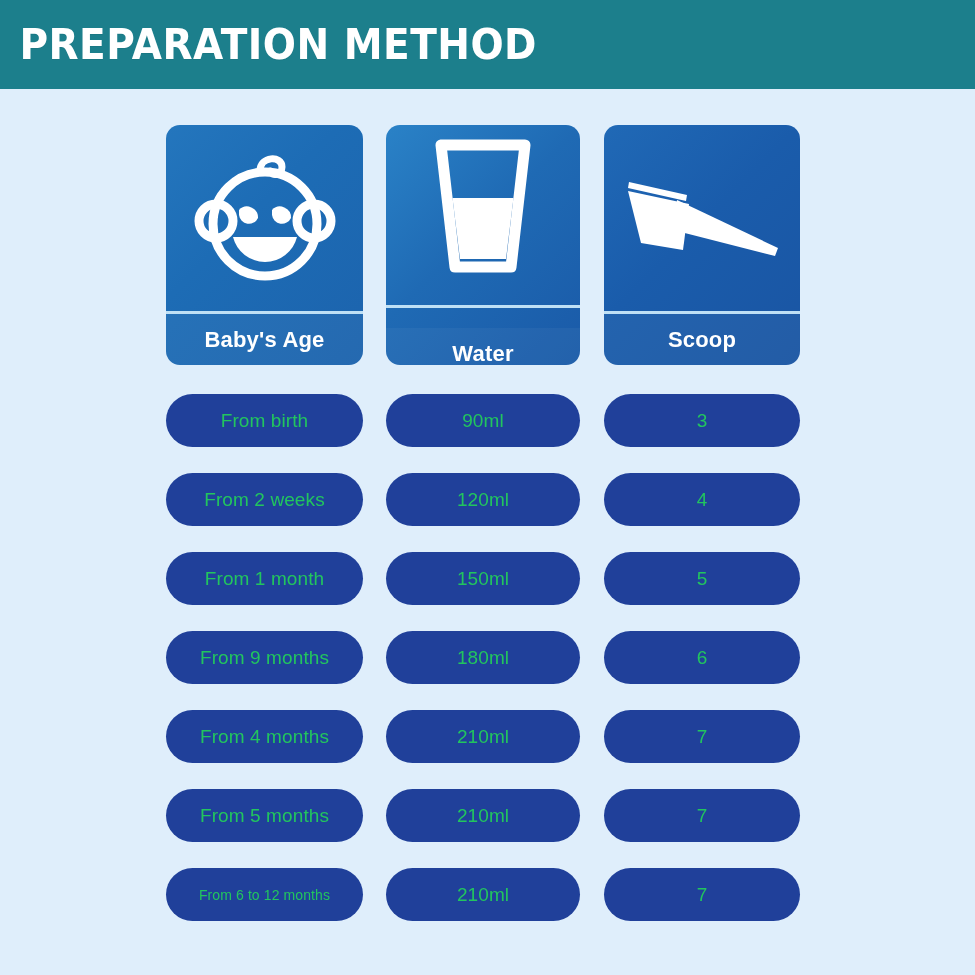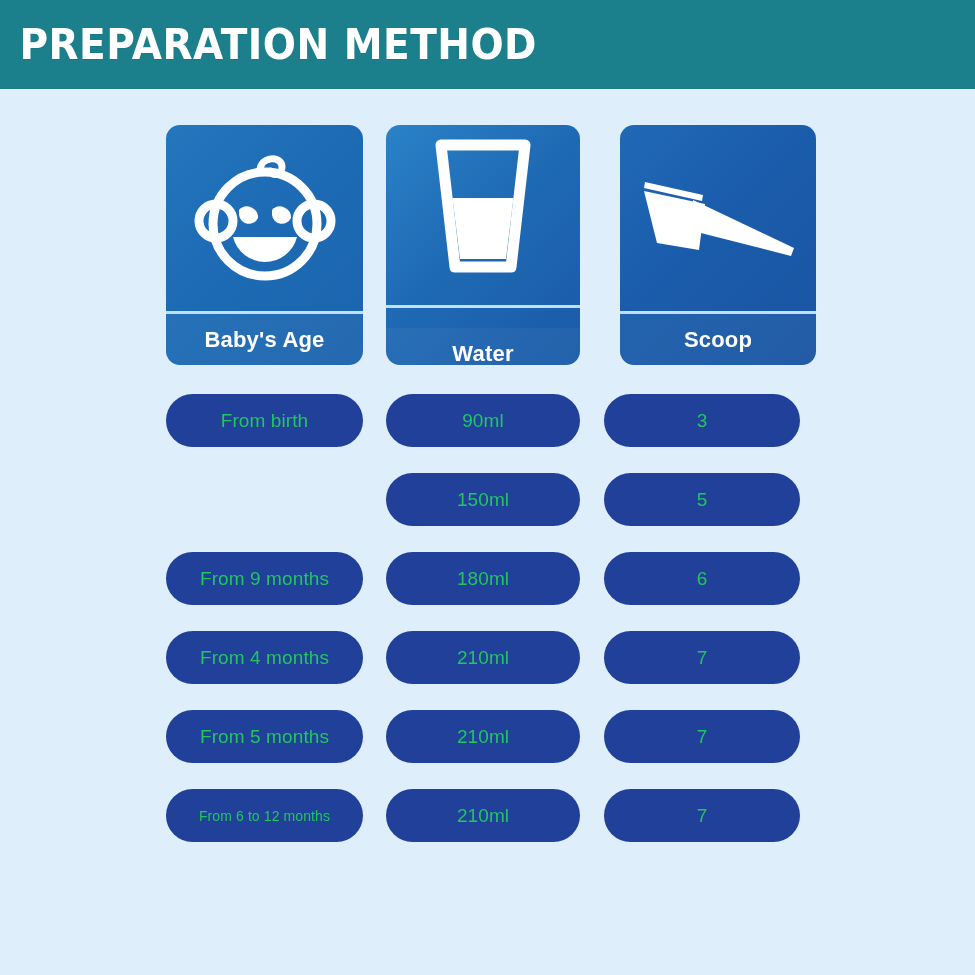--- a/index.html
+++ b/index.html
@@ -56,21 +56,21 @@
     border-radius: 14px;
     overflow: hidden;
     display: flex;
     flex-direction: column;
   }
   .card-1 { left: 166px; width: 197px;
     background: linear-gradient(135deg, #2476bd 0%, #1d6cb5 40%, #1c63ad 100%); }
   .card-2 { left: 386px; width: 194px;
     background: linear-gradient(135deg, #2a82c7 0%, #1f6ab4 45%, #1a5aa8 100%); gap: 20px; }
   .card-3 { left: 604px; width: 196px;
-    background: linear-gradient(135deg, #2069b6 0%, #1a5cab 45%, #1a55a3 100%); margin-left: 16px; }
+    background: linear-gradient(135deg, #2069b6 0%, #1a5cab 45%, #1a55a3 100%); }
 
   .card-icon {
     flex: 1 1 auto;
     position: relative;
     display: flex;
     align-items: center;
     justify-content: center;
   }
   .card-divider {
     height: 3px;
@@ -206,22 +206,36 @@
       <span class="cell-text">From birth</span>
     </div>
     <div class="cell cell-water">
       <span class="cell-text">90ml</span>
     </div>
     <div class="cell cell-scoop">
       <span class="cell-text">3</span>
     </div>
   </div>
 
-
-  <div class="row">
+  <div class="row">
+    <div class="cell cell-age">
+      <span class="cell-text">From 2 weeks</span>
+    </div>
+    <div class="cell cell-water">
+      <span class="cell-text">120ml</span>
+    </div>
+    <div class="cell cell-scoop">
+      <span class="cell-text">4</span>
+    </div>
+  </div>
+
+  <div class="row">
+    <div class="cell cell-age">
+      <span class="cell-text">From 1 month</span>
+    </div>
     <div class="cell cell-water">
       <span class="cell-text">150ml</span>
     </div>
     <div class="cell cell-scoop">
       <span class="cell-text">5</span>
     </div>
   </div>
 
   <div class="row">
     <div class="cell cell-age">

